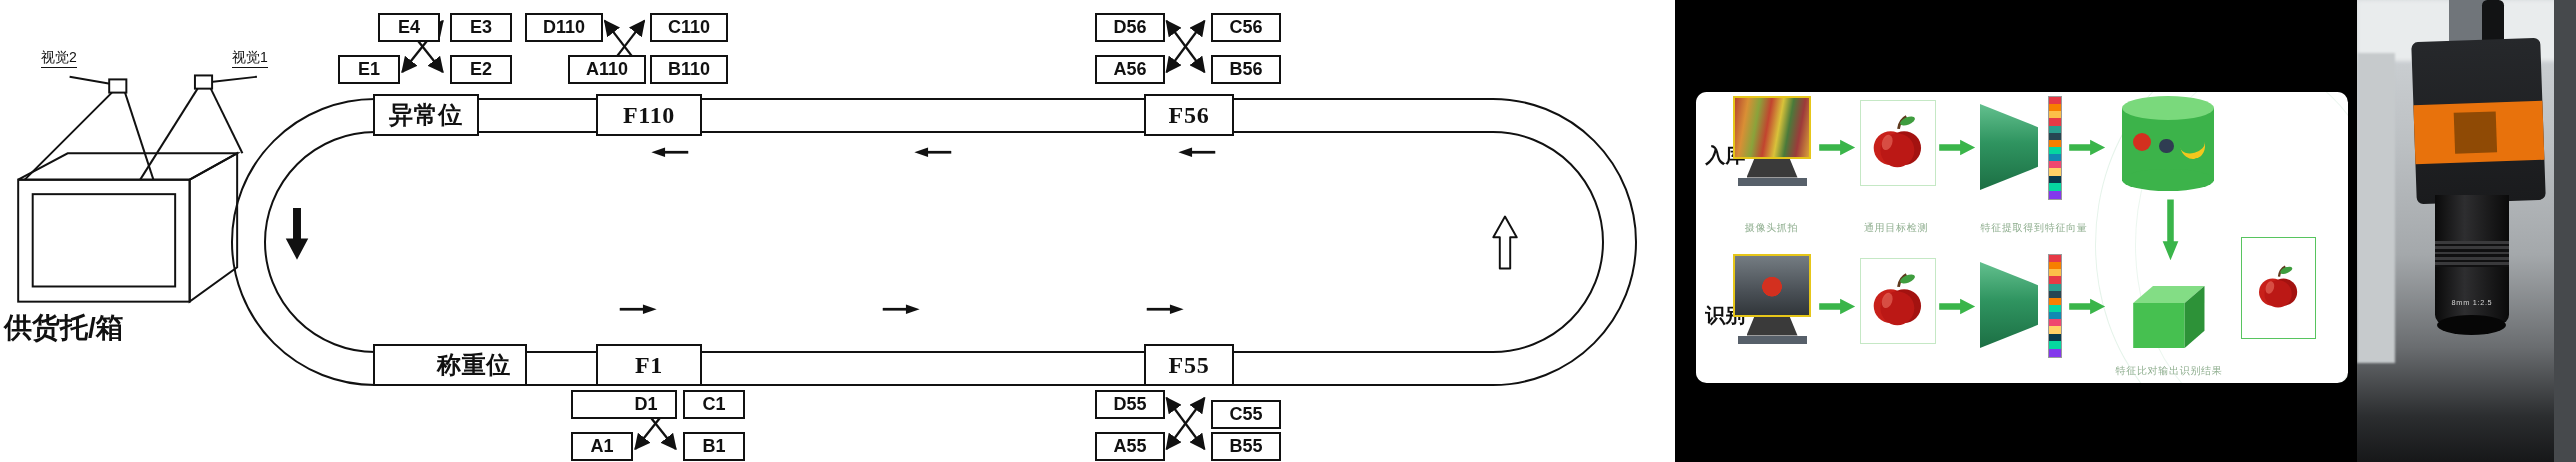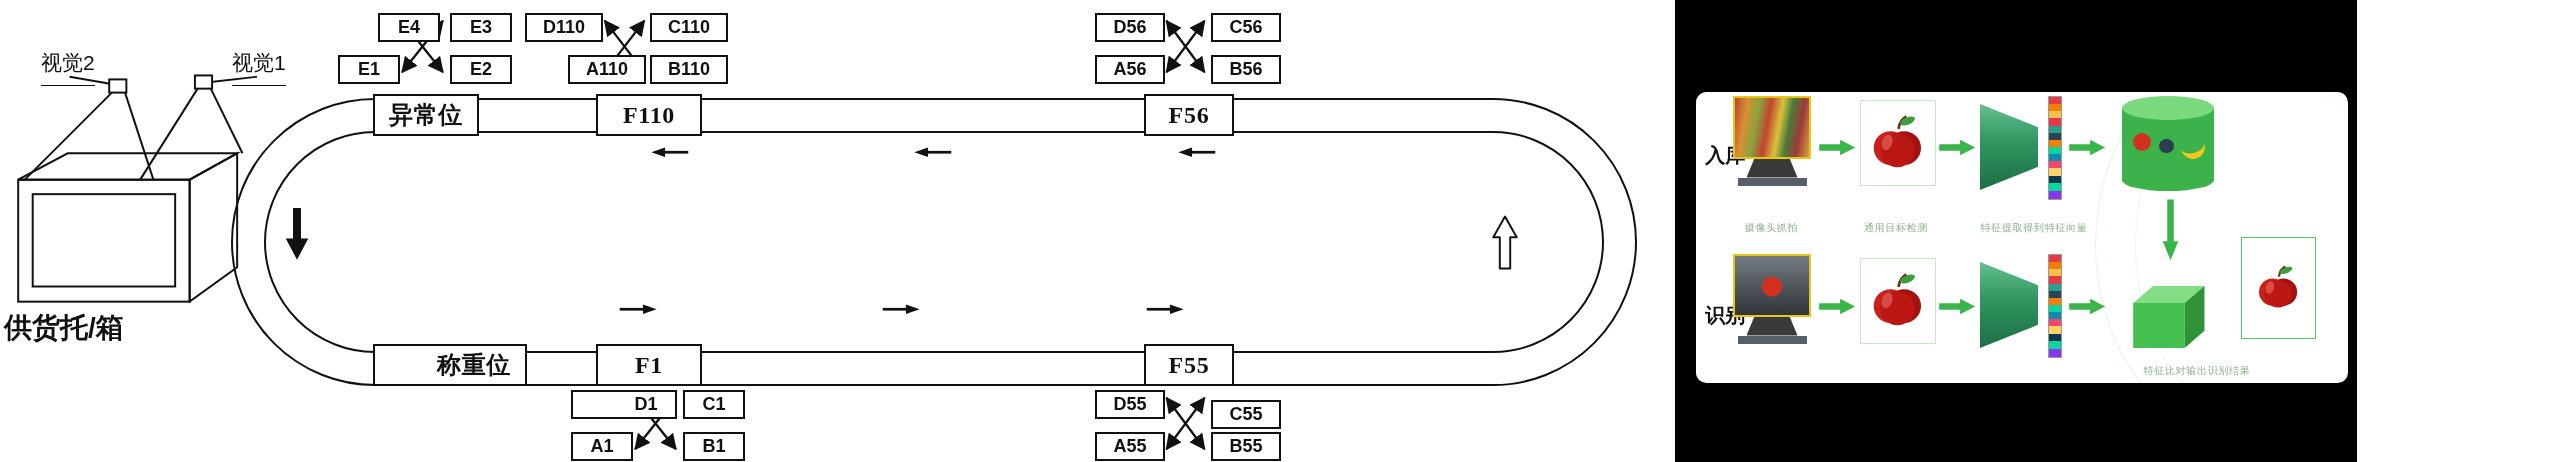--- a/index.html
+++ b/index.html
@@ -12,21 +12,21 @@
   .track-outer { left:231px; top:98px; width:1402px; height:284px; border-radius:145px; }
   .track-inner { left:264px; top:131px; width:1336px; height:218px; border-radius:112px; }
 
   .station { position:absolute; background:#fff; border:2px solid #111; display:flex; align-items:center;
              justify-content:center; font-weight:bold; font-size:24px; z-index:3; letter-spacing:0.7px;font-family:Liberation Serif, serif; }
   .gbox { position:absolute; background:#fff; border:2px solid #111; height:25px; line-height:25px;
           text-align:center; font-weight:bold; font-size:18px; z-index:3; }
   .xcross { position:absolute; z-index:2; }
   .xcross line { stroke:#111; stroke-width:3.5; }
 
-  .vlabel { position:absolute; font-size:21px; color:#111; border-bottom:1.3px solid #111; padding-bottom:8px; z-index:4; }
+  .vlabel { position:absolute; font-size:14px; color:#111; border-bottom:1.3px solid #111; padding-bottom:0; z-index:4; }
   .supply-label { position:absolute; left:4px; top:309px; font-size:28px; font-weight:bold; z-index:4; }
   .supply-svg { position:absolute; left:5.3px; top:74px; z-index:2; }
   .tarrow, .varrow { position:absolute; z-index:4; }
 
   
   .pipeline { position:absolute; left:1675px; top:0; width:682px; height:463px; background:#000; }
   .panel { position:absolute; left:21px; top:92px; width:652px; height:291px; background:#fff;
            border-radius:10.6px; overflow:hidden; }
   .panel::before { content:""; position:absolute; right:-92px; top:-53px; width:343px; height:409px;
                    border:1.3px solid rgba(110,190,140,0.18); border-radius:50%; }
@@ -314,19 +314,35 @@
         <svg class="apple-svg" viewBox="0 0 100 110">
           <path d="M50 30 q 2 -16 14 -22" stroke="#5f3a1e" stroke-width="5" fill="none"></path>
           <ellipse cx="66" cy="16" rx="14" ry="6.5" fill="#3f9d3f" transform="rotate(-22 66 16)"></ellipse>
           <circle cx="36" cy="64" r="30" fill="#c8201a"></circle>
           <circle cx="60" cy="64" r="30" fill="#a31210"></circle>
           <circle cx="48" cy="68" r="30" fill="#bb1815"></circle>
           <ellipse cx="30" cy="54" rx="9" ry="14" fill="#ef7a6a" opacity="0.55" transform="rotate(18 30 54)"></ellipse>
         </svg>
       </div>
 
-      <div class="cap" style="left:432px;top:272px;width:138px;">特征比对输出识别结果</div>
+      <div class="cap" style="left:404px;top:272px;width:138px;">特征比对输出识别结果</div>
     </div>
   </div>
 
+  <div class="photo">
+    <div class="ph-white-top"></div>
+    <div class="ph-left-pillar"></div>
+    <div class="ph-bracket"></div>
+    <div class="ph-cable"></div>
+    <div class="ph-cam">
+      <div class="ph-orange">
+        <div class="ph-orange-inner"></div>
+      </div>
+    </div>
+    <div class="ph-lens">
+      <div class="ph-lens-label">8mm 1:2.5</div>
+    </div>
+    <div class="ph-lens-cap"></div>
+    <div class="ph-right-band"></div>
+  </div>
 
 </div>
 
 
 </body></html>

